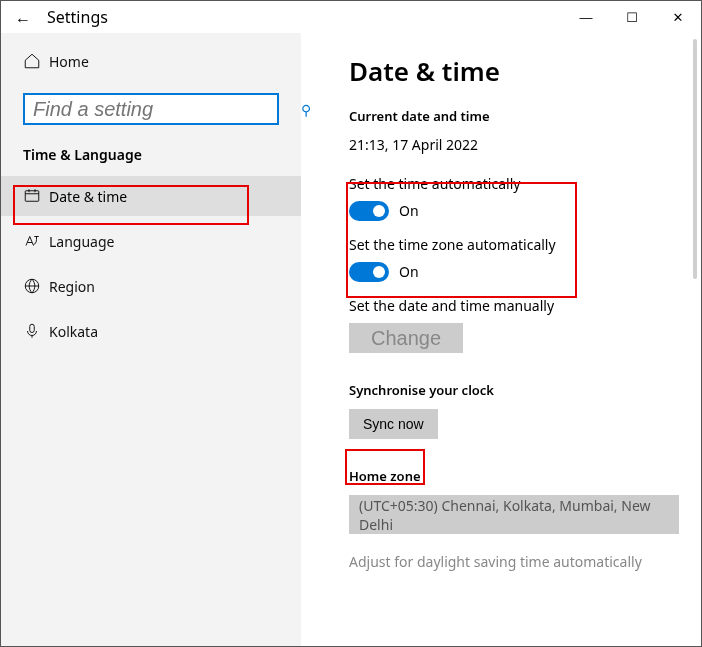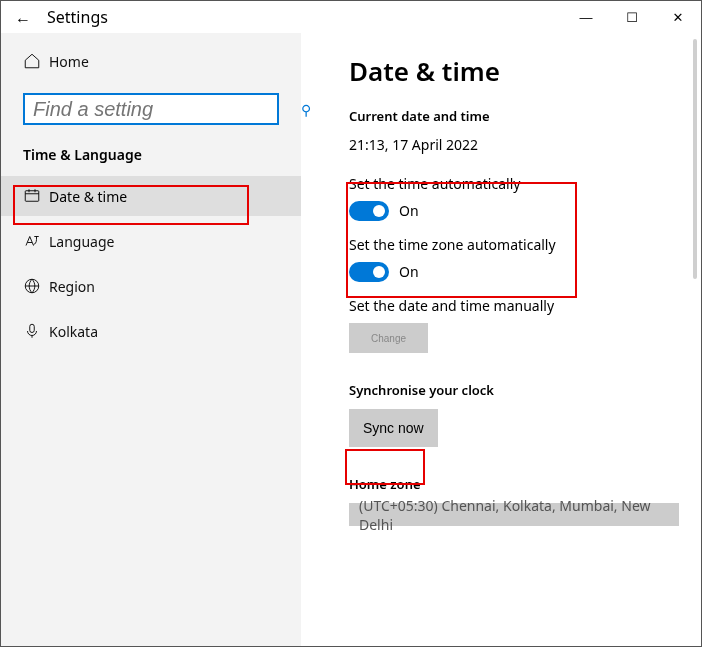--- a/index.html
+++ b/index.html
@@ -28,24 +28,24 @@
     h1 { font-size: 26px; font-weight: 600; margin-bottom: 18px; margin-top: 6px; }
     .subh { font-size: 13px; font-weight: 600; margin: 6px 0 10px 0; }
     .dt { font-size: 14px; margin-bottom: 20px; }
     .setlbl { font-size: 14px; margin: 6px 0 8px 0; }
     .toggle-row { display: flex; align-items: flex-start; margin-bottom: 14px; }
     .toggle { width: 40px; height: 20px; border-radius: 10px; position: relative; cursor: pointer; }
     .toggle.on { background: #0078d7; }
     .toggle .knob { position: absolute; width: 12px; height: 12px; border-radius: 50%; top: 4px; }
     .toggle.on .knob { background: #fff; right: 4px; }
     .toggle-txt { margin-left: 10px; font-size: 14px; }
-    .disabled-btn { background: #ccc; color: #888; border: none; height: 30px; padding: 0 22px; font-size: 10px; cursor: default; }
-    .btn { background: #ccc; color: #000; border: none; height: 38px; padding: 0 14px; font-size: 14px; cursor: pointer; }
+    .disabled-btn { background: #ccc; color: #888; border: none; height: 30px; padding: 0 22px; font-size: 20px; cursor: default; }
+    .btn { background: #ccc; color: #000; border: none; height: 30px; padding: 0 14px; font-size: 14px; cursor: pointer; }
     .info { font-size: 14px; color: #666; line-height: 1.5; margin-bottom: 8px; }
-    .tz-select { width: 330px; height: 23px; background: #ccc; color: #555; padding: 0 10px; display: flex; align-items: center; font-size: 14px; margin-bottom: 18px; }
+    .tz-select { width: 330px; height: 39px; background: #ccc; color: #555; padding: 0 10px; display: flex; align-items: center; font-size: 14px; margin-bottom: 18px; }
     .dim { color: #888; }
     .section-gap { margin-top: 28px; }
     .scrollbar { position: absolute; right: 4px; top: 6px; width: 4px; height: 240px; background: #cfcfcf; border-radius: 2px; }
     .redbox { border: 2px solid #e60000; position: absolute; pointer-events: none; }
     .rb1 { left: 12px; top: 184px; width: 236px; height: 40px; }
     .rb2 { left: 345px; top: 181px; width: 231px; height: 116px; }
     .rb3 { left: 344px; top: 448px; width: 80px; height: 36px; }
     svg.icon-svg { width: 18px; height: 18px; stroke: #000; stroke-width: 1.2; fill: none; }
   </style>
 </head>
@@ -148,20 +148,21 @@
       <button class="disabled-btn">Change</button>
 
       <div class="subh section-gap">Synchronise your clock</div>
       <button class="btn">Sync now</button>
 
       <div class="subh section-gap">Home zone</div>
       <div class="tz-select">
         <span>(UTC+05:30) Chennai, Kolkata, Mumbai, New Delhi</span>
       </div>
 
+      <div class="setlbl dim">Adjust for daylight saving time automatically</div>
       
 
       <div class="scrollbar"></div>
     </div>
   </div>
 
   <div class="redbox rb1"></div>
   <div class="redbox rb2"></div>
   <div class="redbox rb3"></div>
 </div>

